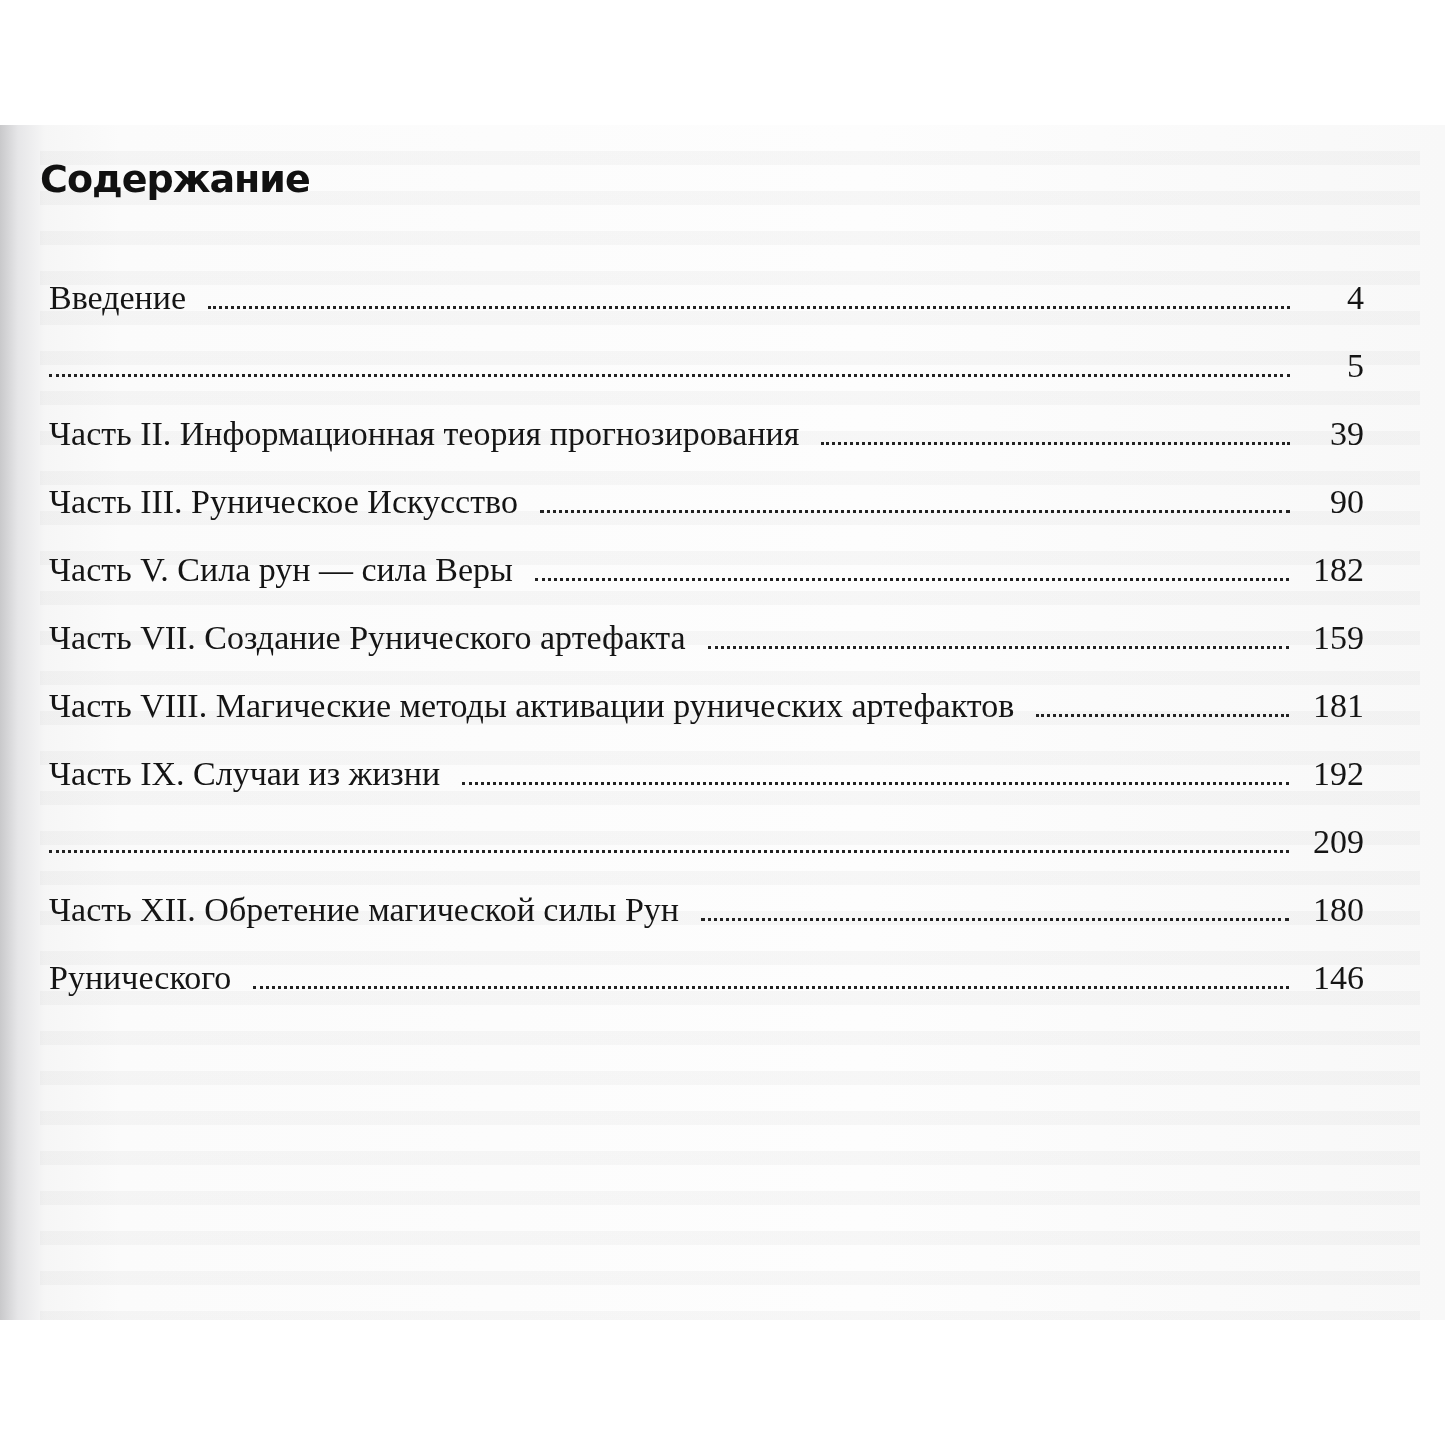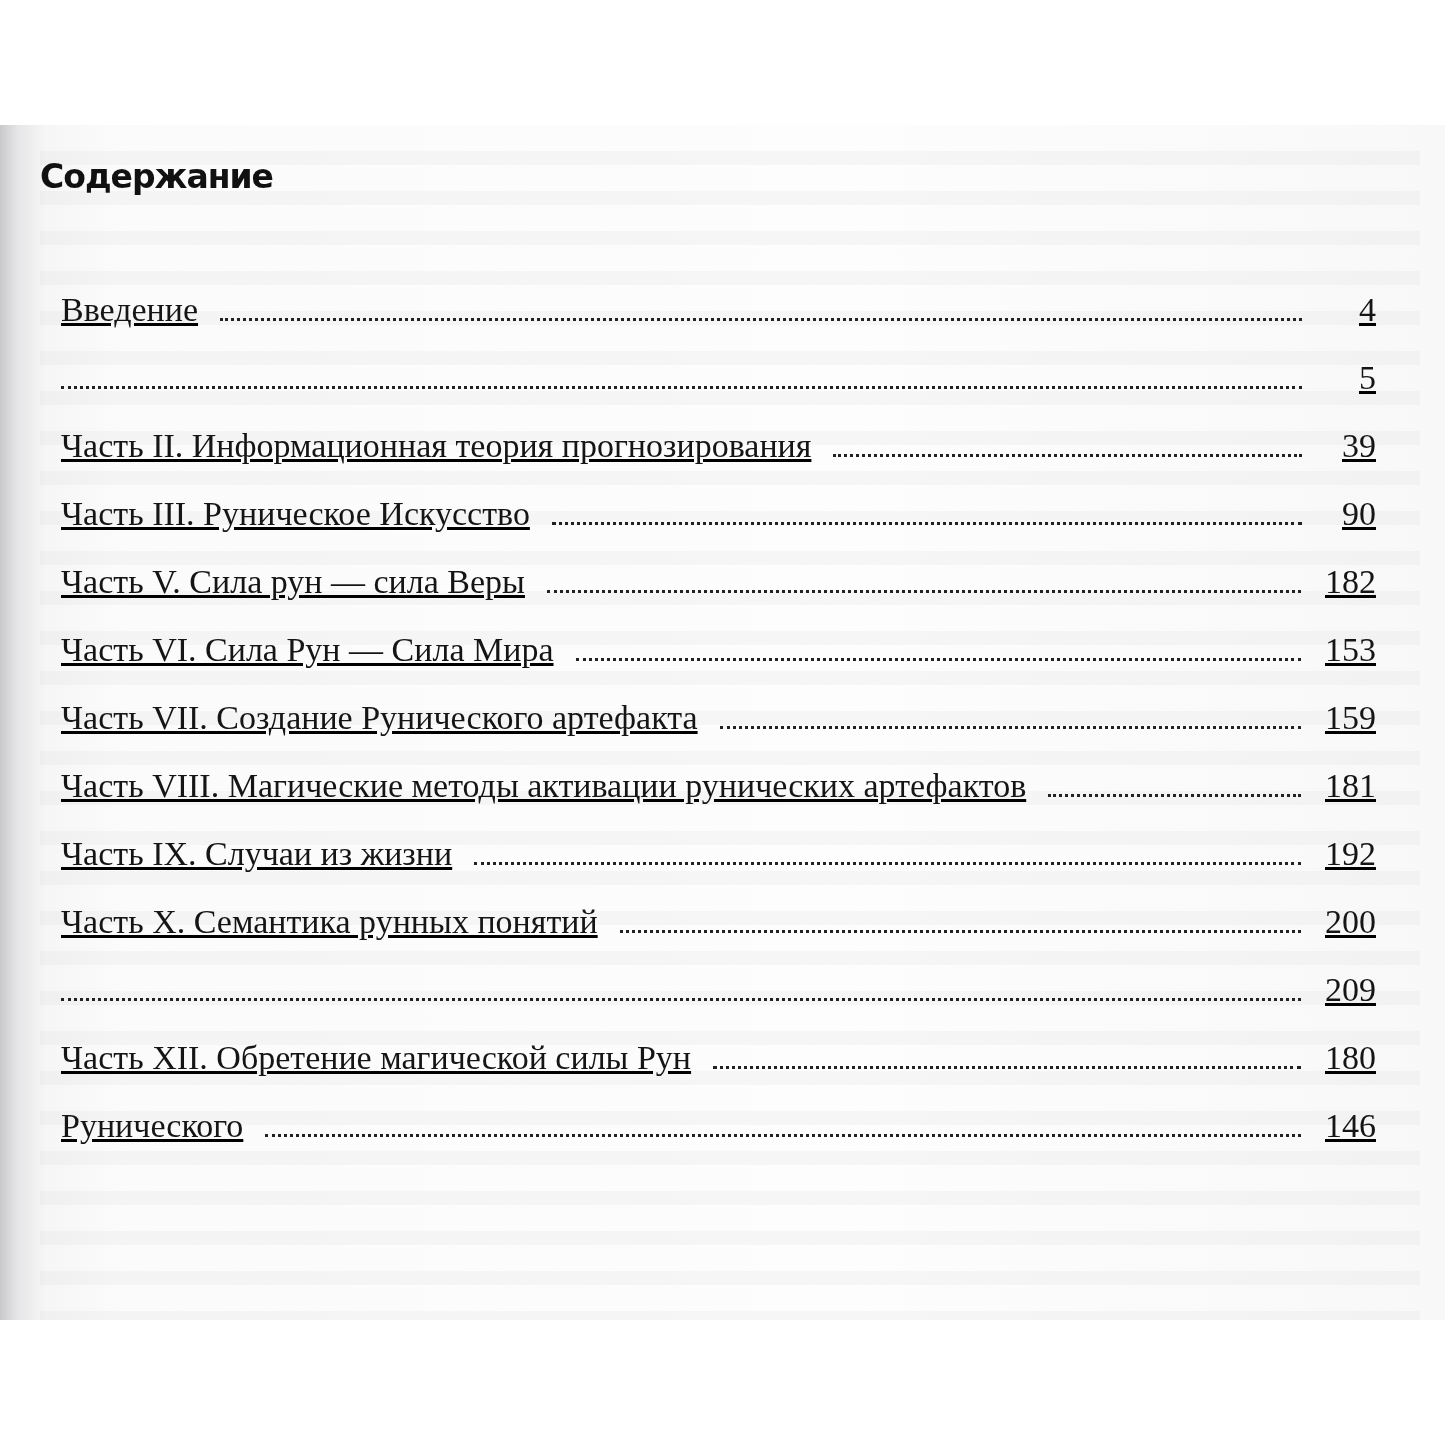--- a/index.html
+++ b/index.html
@@ -2,22 +2,22 @@
 <html><head>
 <meta charset="utf-8">
 <style>
   html,body{margin:0;padding:0;}
   body{width:1445px;height:1445px;background:#ffffff;position:relative;overflow:hidden;}
   .page{position:absolute;left:0;top:125px;width:1445px;height:1195px;
     background:linear-gradient(90deg,#c9c9cb 0px,#e6e6e8 18px,#f6f6f6 45px,#fbfbfb 120px,#fdfdfd 60%,#f8f8f8 100%);}
   .ghost{position:absolute;left:40px;top:0;width:1380px;height:1195px;
     background:repeating-linear-gradient(180deg,rgba(0,0,0,0) 0px,rgba(0,0,0,0) 26px,rgba(120,120,120,0.05) 26px,rgba(120,120,120,0.05) 40px);}
   .title{position:absolute;left:40px;top:32px;margin:0;
-    font-family:"DejaVu Sans",sans-serif;font-weight:bold;font-size:33px;color:#111;letter-spacing:-1px;}
-  .toc{position:absolute;left:45px;top:150px;width:1315px;margin:16px;padding:0;list-style:none;text-decoration:underline;}
+    font-family:"DejaVu Sans",sans-serif;font-weight:bold;font-size:38px;color:#111;letter-spacing:-1px;}
+  .toc{position:absolute;left:45px;top:150px;width:1315px;margin:4px;padding:0;list-style:none;}
   .toc li{display:flex;align-items:baseline;height:68px;
     font-family:"Liberation Serif",serif;font-size:34px;color:#151515;}
   .toc .label{white-space:nowrap;padding-right:22px;}
   .toc .leader{flex:1;border-bottom:3px dotted #222;margin-bottom:6px;margin-right:24px;}
   .toc .page-num{min-width:50px;text-align:right;}
 </style>
 </head>
 <body>
 
 <div class="page">
@@ -42,43 +42,33 @@
         <span class="label">Часть III. Руническое Искусство</span>
         <span class="leader"></span>
         <span class="page-num">90</span>
       </li>
     <li>
         <span class="label">Часть V.  Сила рун — сила Веры</span>
         <span class="leader"></span>
         <span class="page-num">182</span>
       </li>
     <li>
-        <span class="label">Часть VI. Сила Рун — Сила Мира</span>
-        <span class="leader"></span>
-        <span class="page-num">153</span>
-      </li>
-    <li>
         <span class="label">Часть VII.  Создание Рунического артефакта</span>
         <span class="leader"></span>
         <span class="page-num">159</span>
       </li>
     <li>
         <span class="label">Часть VIII. Магические методы активации рунических артефактов</span>
         <span class="leader"></span>
         <span class="page-num">181</span>
       </li>
     <li>
         <span class="label">Часть IX. Случаи из жизни</span>
         <span class="leader"></span>
         <span class="page-num">192</span>
-      </li>
-    <li>
-        <span class="label">Часть X. Семантика рунных понятий</span>
-        <span class="leader"></span>
-        <span class="page-num">200</span>
       </li>
     <li>
         <span class="leader"></span>
         <span class="page-num">209</span>
       </li>
     <li>
         <span class="label">Часть XII.  Обретение магической силы Рун</span>
         <span class="leader"></span>
         <span class="page-num">180</span>
       </li>

